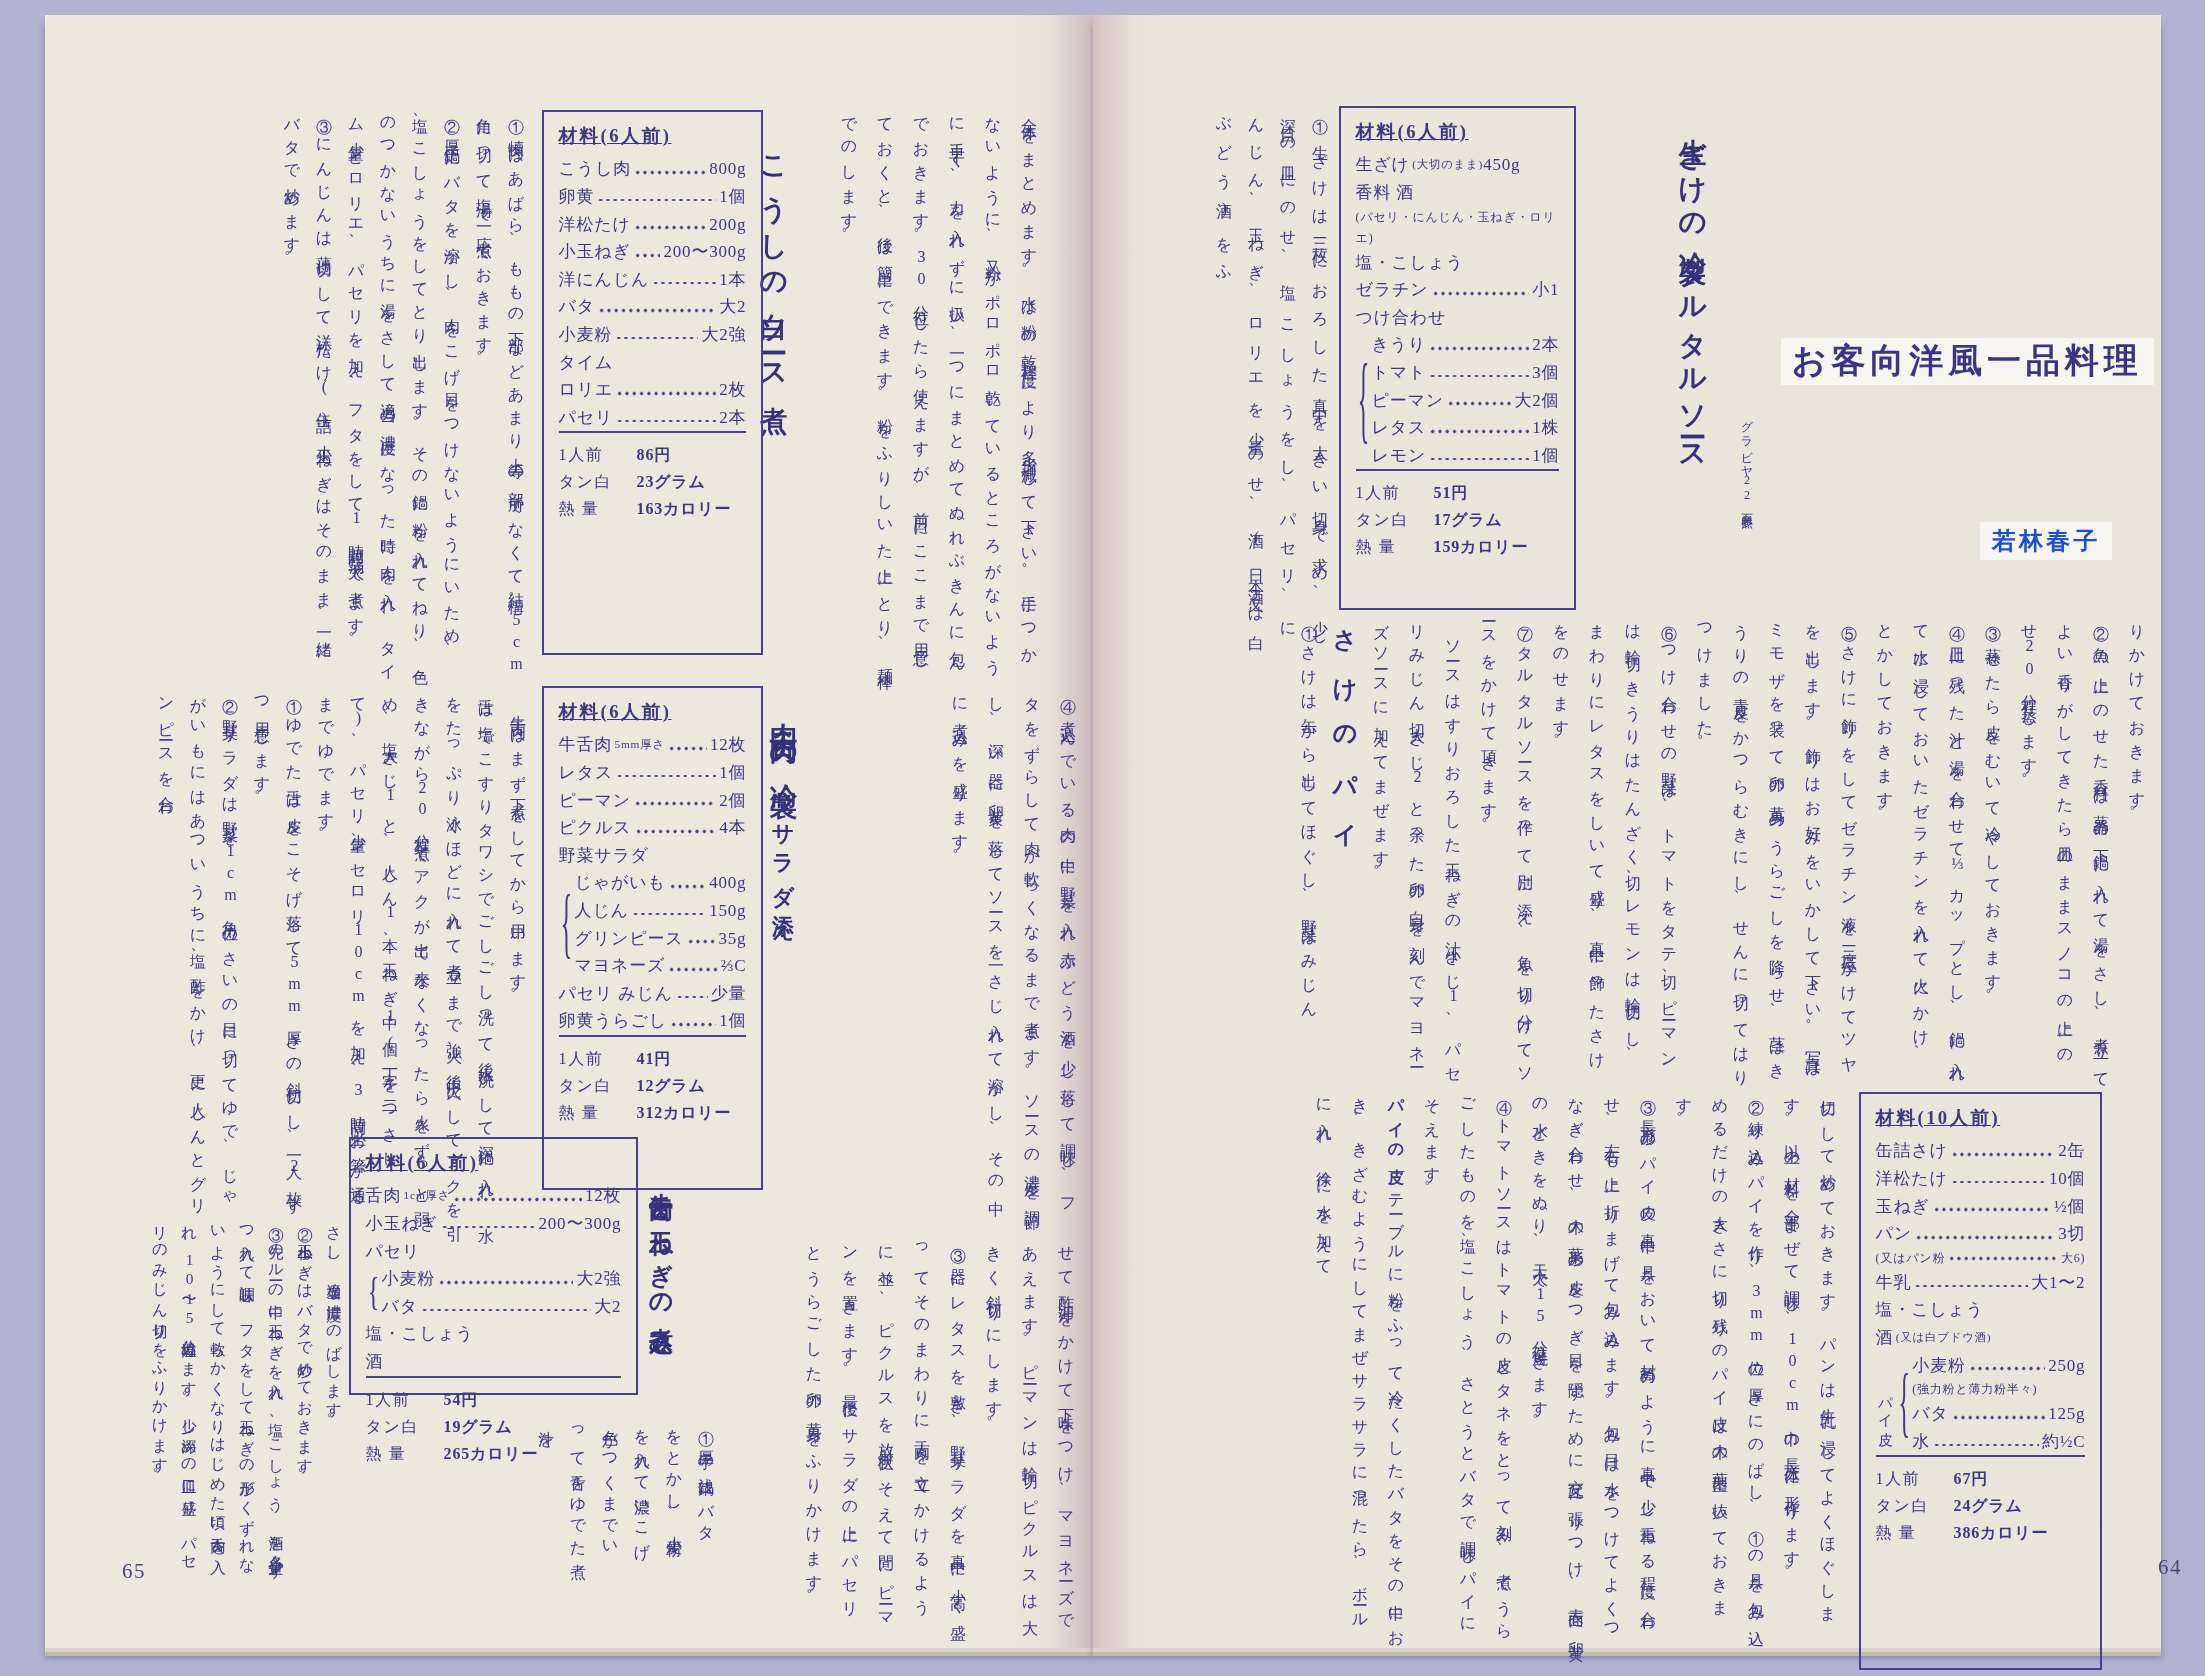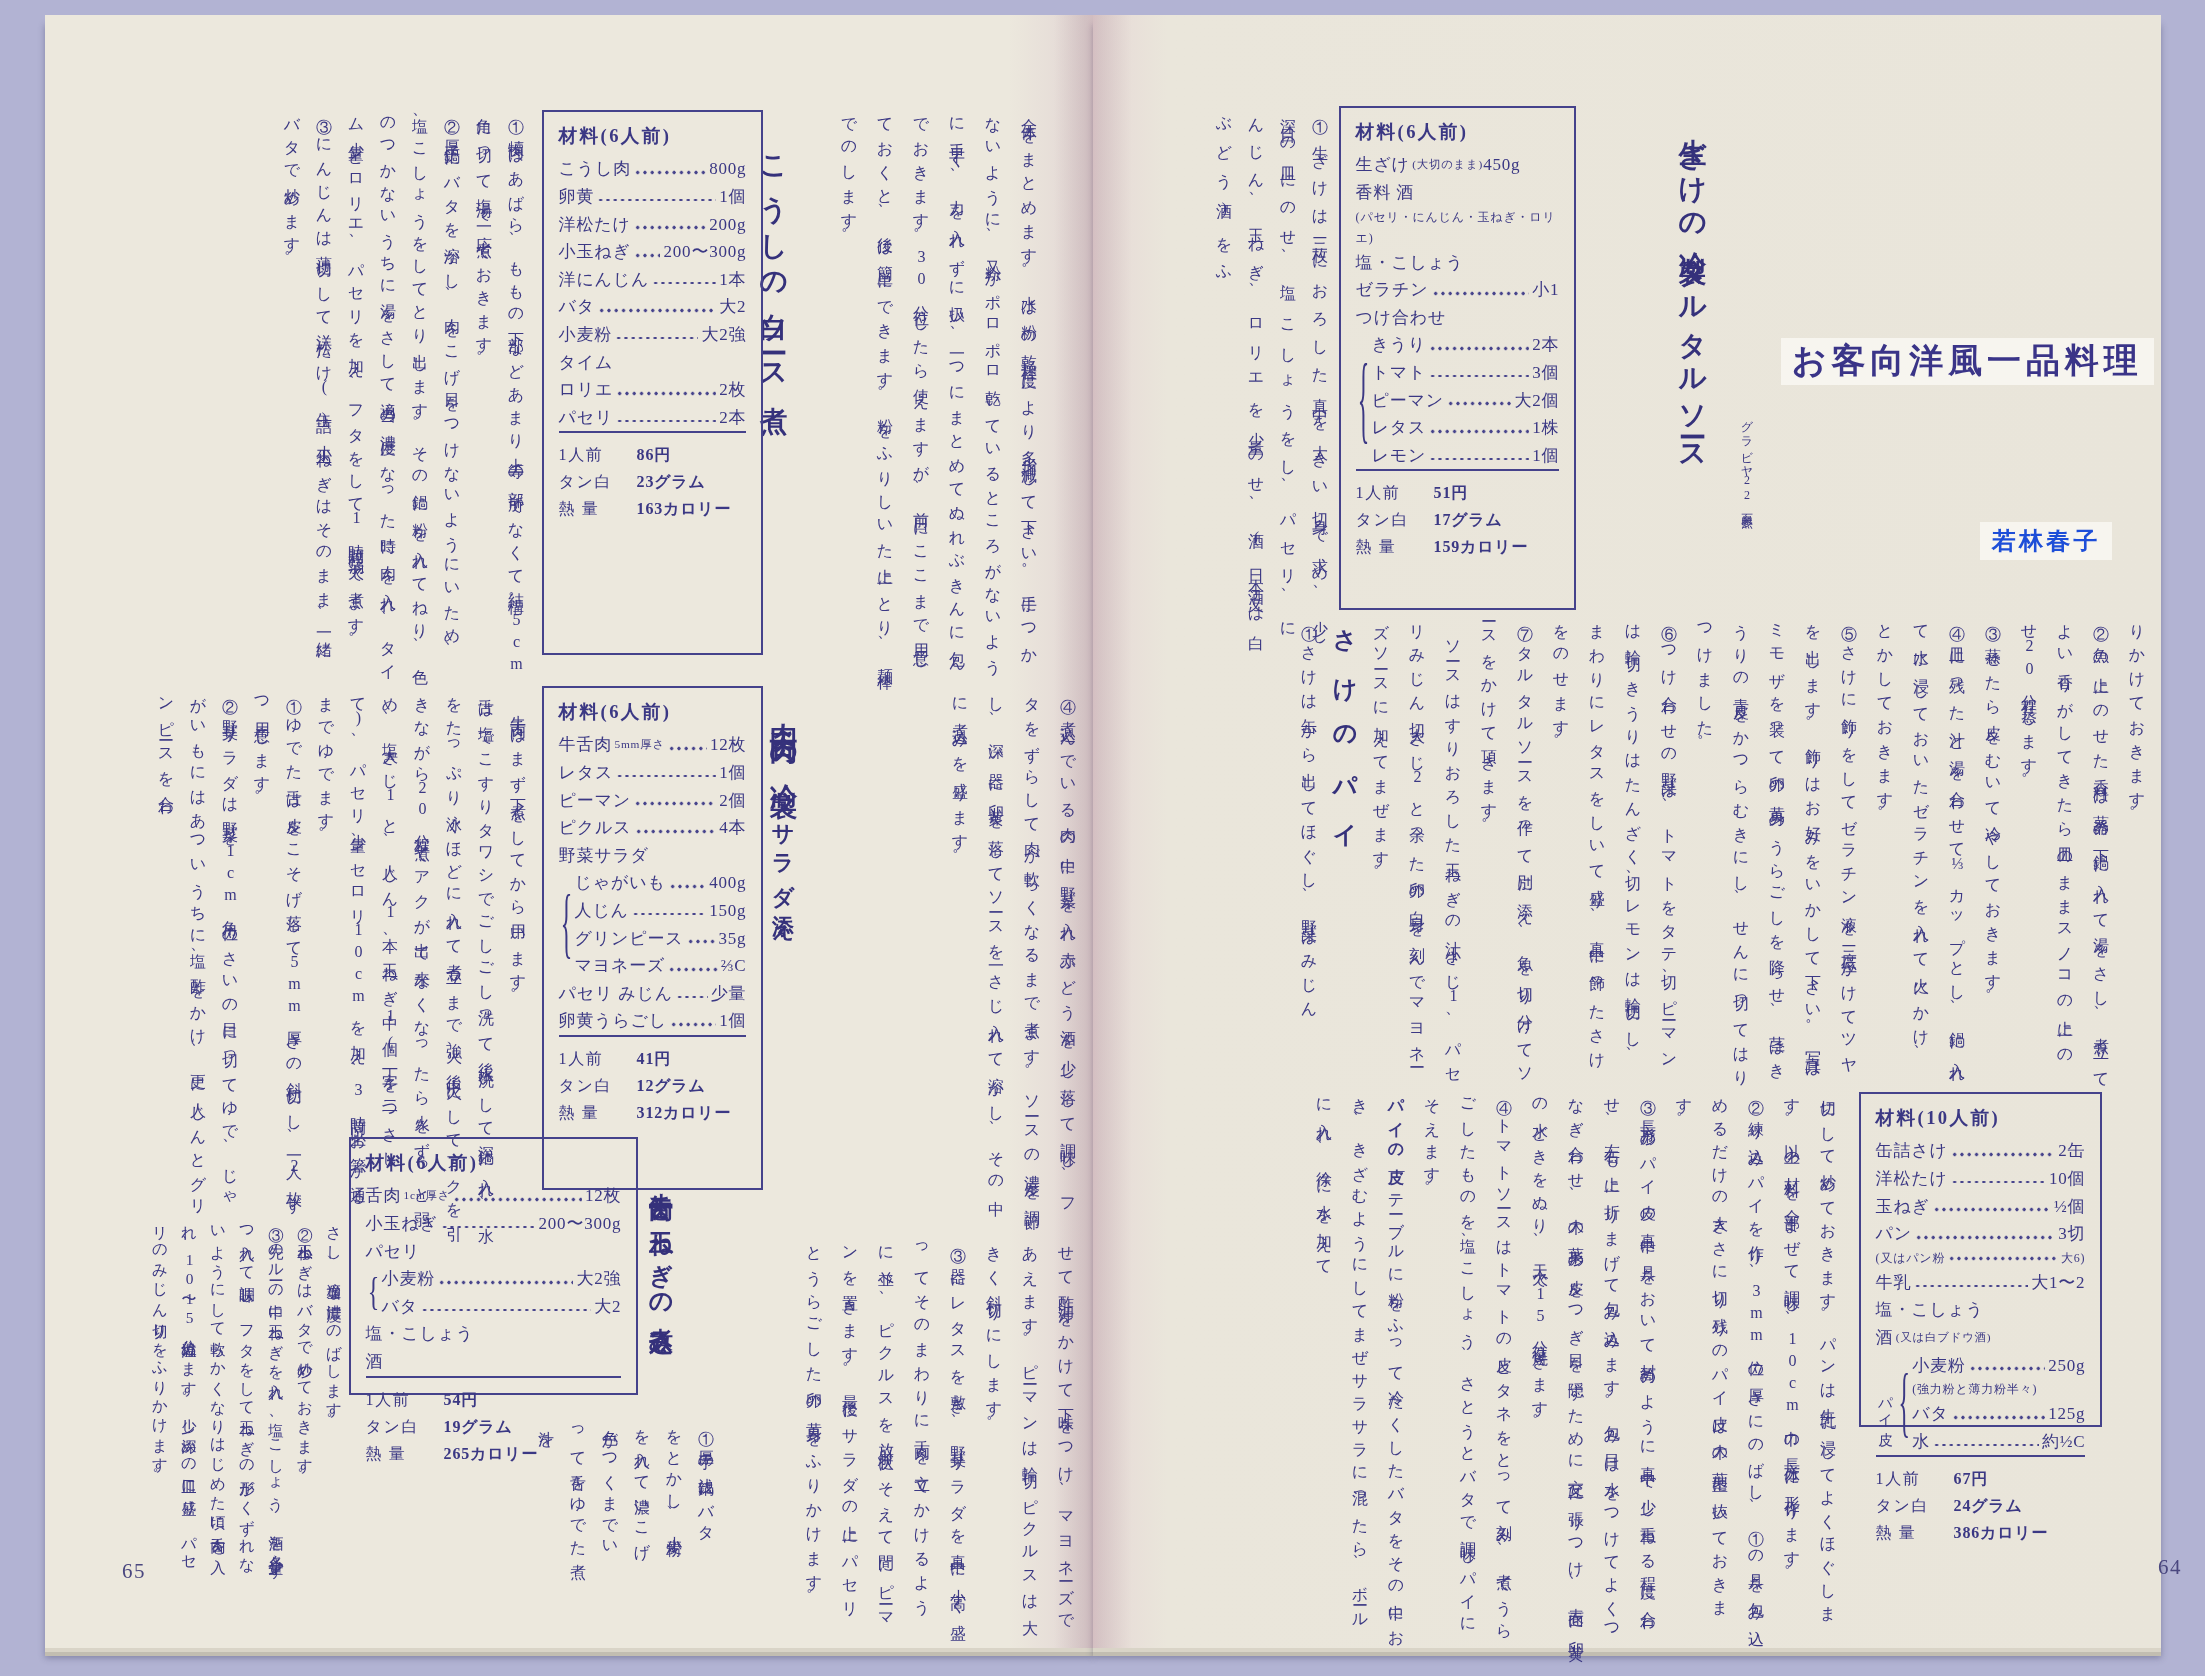--- a/index.html
+++ b/index.html
@@ -24,21 +24,21 @@
   .ls6{letter-spacing:4.9px;}
   .flow-head{font-size:24px;font-weight:bold;letter-spacing:21px;margin:49px 29px 0 29px;color:#35317b;}
   
   .vhead{position:absolute;writing-mode:vertical-rl;text-orientation:upright;
     font-weight:bold;font-size:27.6px;letter-spacing:7.3px;color:#35317b;}
   .vhead .sub{font-size:22px;margin-inline-start:32px;letter-spacing:4.9px;}
   .vcaption{position:absolute;writing-mode:vertical-rl;text-orientation:upright;
     font-size:12px;letter-spacing:1.6px;color:#3b3884;}
   
   .matbox{position:absolute;border:2.4px solid #45428b;padding:11.4px 14.6px;box-sizing:border-box;color:#3b3884;}
-  .mat-head{font-weight:bold;font-size:18.6px;margin-bottom:6.5px;letter-spacing:2.4px;}
+  .mat-head{font-weight:bold;font-size:18.6px;margin-bottom:6.5px;letter-spacing:2.4px;text-decoration:underline;}
   .mat-row{display:flex;align-items:flex-end;font-size:17px;line-height:27.6px;letter-spacing:0.8px;}
   .mat-row.small{font-size:12px;line-height:21px;}
   .m-note{font-size:11.4px;margin-left:2.4px;white-space:nowrap;}
   .m-dots{flex:1;min-width:11.4px;height:6.5px;margin:0 3.2px 7.3px 3.2px;
     background-image:radial-gradient(circle,#45428b 1.4px,transparent 1.6px);
     background-size:7.3px 6.5px;background-repeat:repeat-x;background-position:left bottom;}
   .m-a{white-space:nowrap;font-family:Liberation Serif, serif;}
   .mat-group{display:flex;align-items:center;}
   .g-label{writing-mode:vertical-rl;text-orientation:upright;font-size:14.6px;margin-right:1.6px;letter-spacing:0.8px;}
   .g-brace{font-size:24px;width:16px;text-align:center;align-self:center;transform-origin:center;font-weight:400;}
@@ -416,21 +416,21 @@
         <div class="p">③蒸せたら皮をむいて冷やしておきます。</div>
         <div class="p">④皿に残った汁と湯を合わせて⅓カップとし、鍋に入れて水に浸しておいたゼラチンを入れて火にかけ、とかしておきます。</div>
         <div class="p">⑤さけに飾りをしてゼラチン液を三度位かけてツヤを出します。飾りはお好みをいかして下さい。写真はミモザを装って卵の黄身のうらごしを降らせ、茎はきうりの青皮をかつらむきにし、せんに切ってはりつけました。</div>
         <div class="p">⑥つけ合わせの野菜は、トマトをタテ切、ピーマンは輪切、きうりはたんざく切、レモンは輪切にし、まわりにレタスをしいて盛り、真中に飾ったさけをのせます。</div>
         <div class="p">⑦タルタルソースを作って別に添え、魚を切り分けてソースをかけて頂きます。</div>
         <div class="p ind">ソースはすりおろした玉ねぎの汁小さじ1、パセリみじん切大さじ2と余った卵の白身を刻んでマヨネーズソースに加えてまぜます。</div>
         <div class="p flow-head">さけのパイ</div>
         <div class="p">①さけは缶から出してほぐし、野菜はみじん</div>
       </div>
 
-    <div class="matbox" style="left:766px;top:1077px;width:243px;height:335px;">
+    <div class="matbox" style="left:766px;top:1077px;width:243px;height:578px;">
         <div class="mat-head">材料(10人前)</div>
         <div class="mat-body">
           <div class="mat-row">
             <span class="m-n">缶詰さけ</span>
             <span class="m-dots"></span>
             <span class="m-a">2缶</span>
           </div>
           <div class="mat-row">
             <span class="m-n">洋松たけ</span>
             <span class="m-dots"></span>

